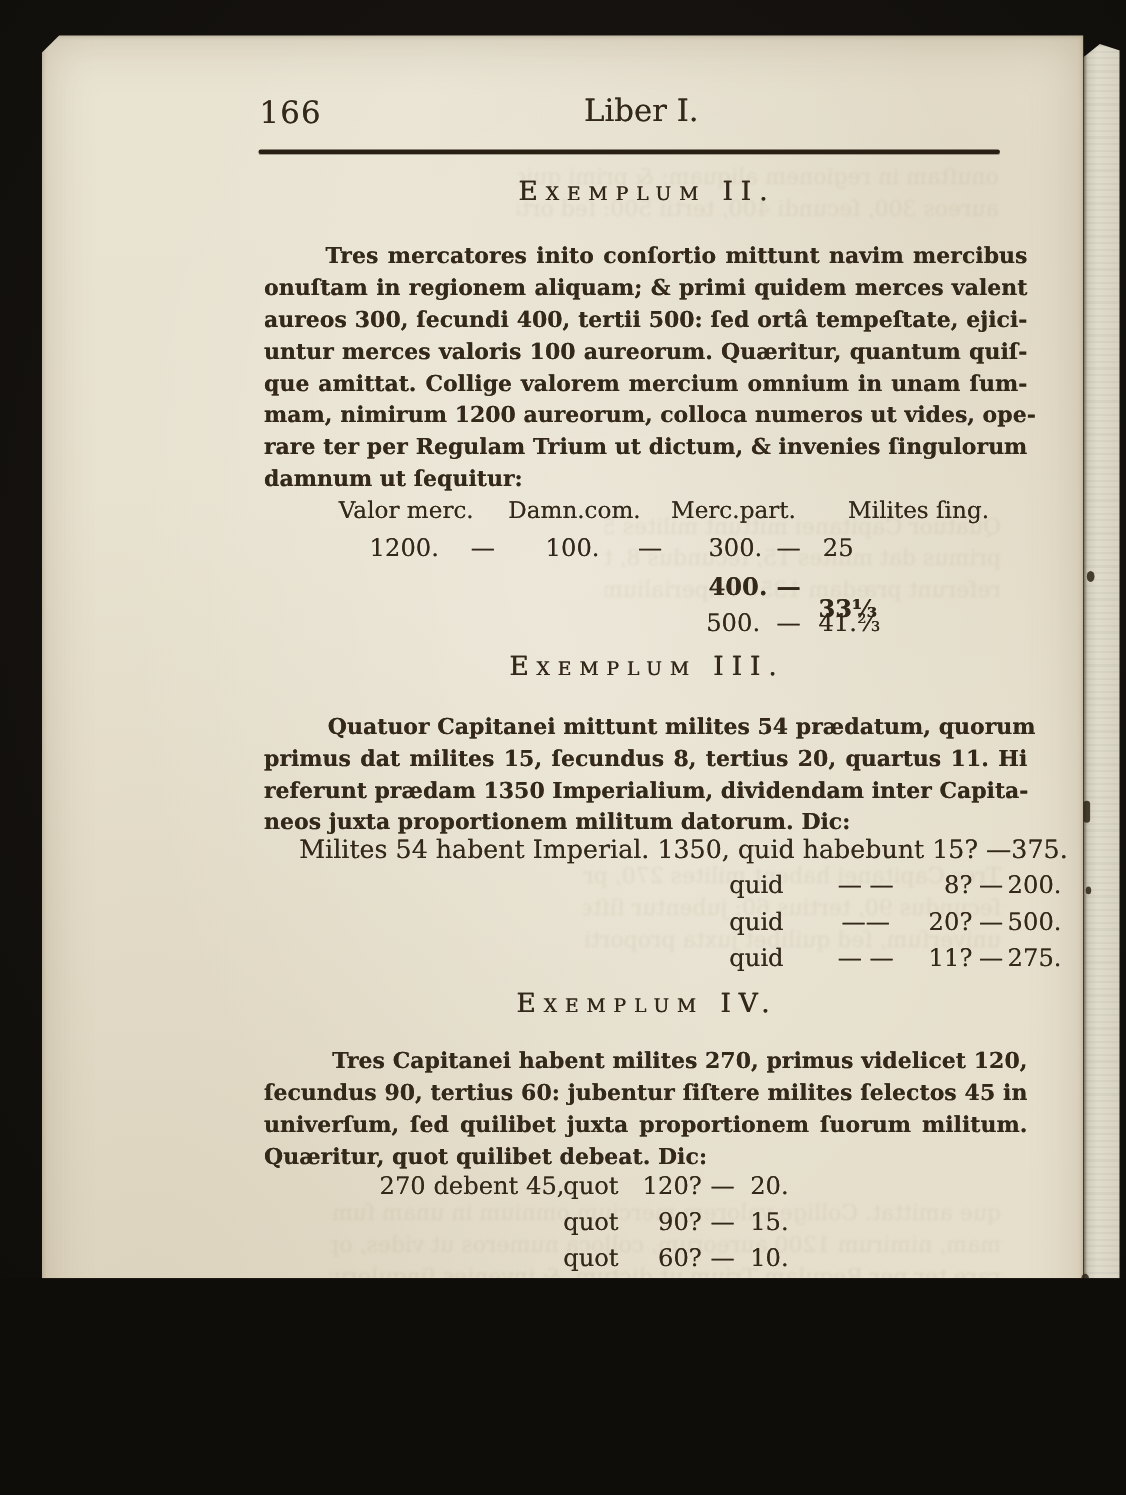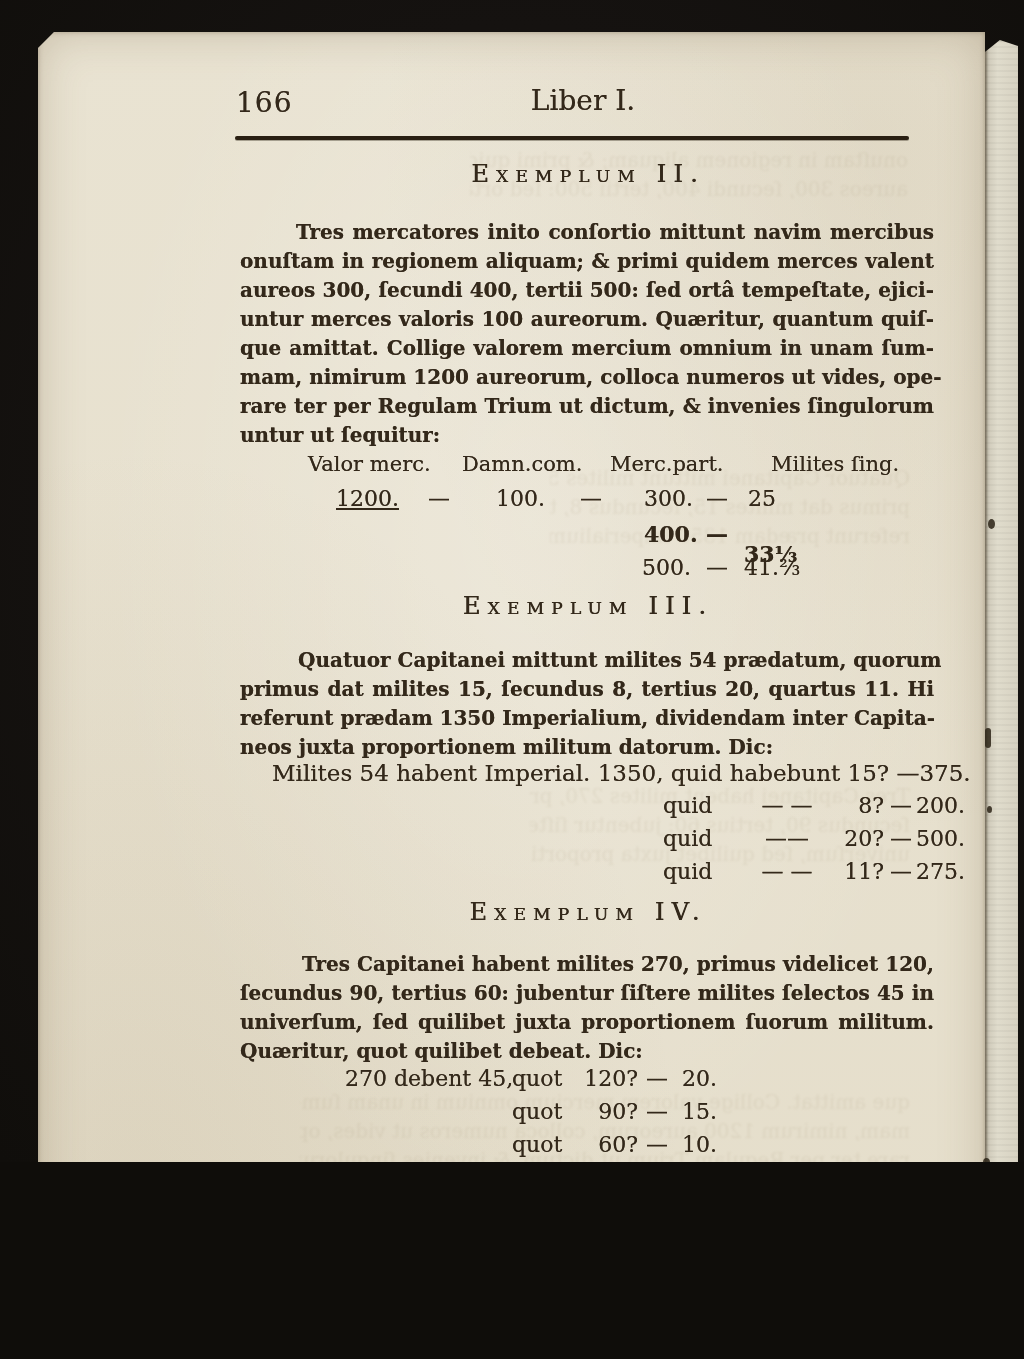--- a/index.html
+++ b/index.html
@@ -36,21 +36,21 @@
   .para .ln.short{text-align-last:left;}
   .para1{top:186px;} .para1 .ln.first{padding-left:56px;}
   .para2{top:614px;} .para2 .ln.first{padding-left:58px;}
   .para3{top:918px;} .para3 .ln.first{padding-left:62px;}
   
   .vt span{position:absolute;white-space:nowrap;text-shadow:0 0 0.5px rgba(45,34,20,0.75);}
   .vt-h{font-size:21px;top:420px;}
   .vh0{left:270px;} .vh1{left:424px;} .vh2{left:572px;text-align:center;} .vh3{left:733px;}
   .vr{font-size:22px;}
   .r0{top:454px;} .r1{top:489px;font-weight:bold;} .r2{top:523px;}
-  .v00{left:298px;text-decoration:underline;} .v01{left:390px;} .v02{left:458px;} .v03{left:542px;}
+  .v00{left:298px;} .v01{left:390px;} .v02{left:458px;} .v03{left:542px;}
   .v04{left:606px;} .v05{left:668px;} .v06{left:710px;}
   .v10{left:606px;} .v11{left:668px;} .v12{left:706px;margin-top:20px;}
   .v20{left:604px;} .v21{left:668px;} .v22{left:706px;}
   
   .mil span{position:absolute;white-space:nowrap;text-shadow:0 0 0.5px rgba(45,34,20,0.75);}
   .mil-intro{left:234px;top:728px;font-size:23px;}
   .mrow{font-size:22px;}
   .m0{top:761px;} .m1{top:794px;} .m2{top:827px;}
   .mq{left:625px;} .md{left:693px;width:112px;text-align:center;}
   .mn{left:762px;width:84px;text-align:right;} .md2{left:852px;} .mv{left:878px;}
@@ -118,21 +118,21 @@
 
     <span class="ink exhead h-ex2">Exemplum II.</span>
     <div class="para para1">
       <div class="ln first">Tres mercatores inito conſortio mittunt navim mercibus</div>
       <div class="ln">onuſtam in regionem aliquam; &amp; primi quidem merces valent</div>
       <div class="ln">aureos 300, ſecundi 400, tertii 500: ſed ortâ tempeſtate, ejici-</div>
       <div class="ln">untur merces valoris 100 aureorum. Quæritur, quantum quiſ-</div>
       <div class="ln">que amittat. Collige valorem mercium omnium in unam ſum-</div>
       <div class="ln">mam, nimirum 1200 aureorum, colloca numeros ut vides, ope-</div>
       <div class="ln">rare ter per Regulam Trium ut dictum, &amp; invenies ſingulorum</div>
-      <div class="ln short">untur ut ſequitur:</div>
+      <div class="ln short">damnum ut ſequitur:</div>
     </div>
 
     <div class="vt">
       <span class="vt-h vh0">Valor merc.</span>
       <span class="vt-h vh1">Damn.com.</span>
       <span class="vt-h vh2">Merc.part.</span>
       <span class="vt-h vh3">Milites ſing.</span>
       <span class="vr r0 v00">1200.</span>
       <span class="vr r0 v01">—</span>
       <span class="vr r0 v02">100.</span>

